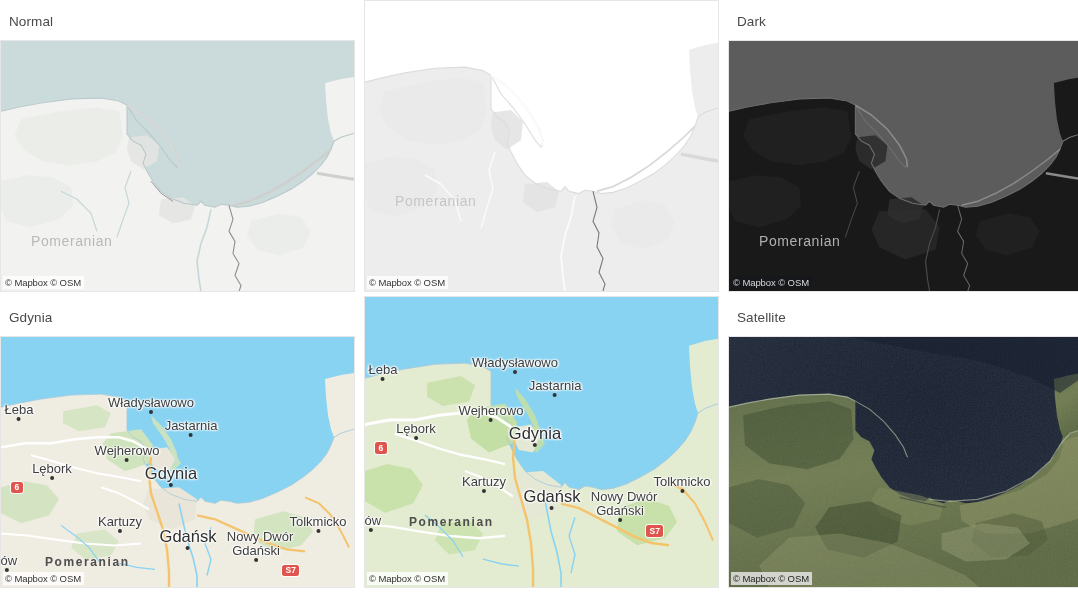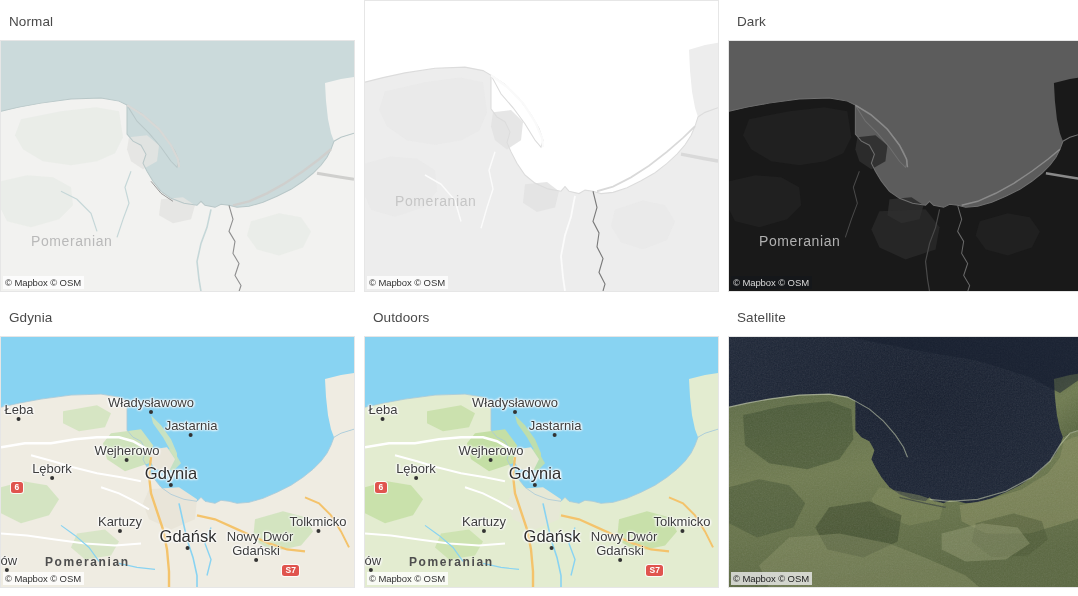--- a/index.html
+++ b/index.html
@@ -321,21 +321,20 @@
           <div class="city med below" style="left: 6px; top: 216px;">tów<span class="dot"></span></div>
           <div class="shield" style="left: 10px; top: 145px; background: rgb(224, 84, 78);">6</div>
           <div class="shield" style="left: 281px; top: 228px; background: rgb(224, 84, 78);">S7</div>
         </div>
       <div class="region-label streets">Pomeranian</div>
       <div class="attrib">© Mapbox © OSM</div>
     </div>
   </div>
 
   <div class="panel">
-    <div class="panel-title">Outdoors</div>
     <div class="map-frame">
       <div class="map-canvas st-outdoors">
         <svg class="mapsvg" viewBox="0 0 353 250" preserveAspectRatio="none">
           <rect class="water" x="0" y="0" width="353" height="250"></rect>
           <path class="land" d="M0,70 L18,66 L40,62 L70,58 L100,57 L118,60 L126,64 L126,93 L132,100 L140,104 L145,113 L142,122 L146,130 L152,140 L160,150 L170,157 L183,162 L196,164 L200,160 L204,164 L214,166 L220,163 L228,164 L236,166 L248,165 L262,161 L276,155 L290,148 L302,140 L312,132 L320,124 L326,116 L330,108 L333,100 L340,96 L353,92 L353,250 L0,250 Z"></path>
           <path class="land" d="M324,42 L340,38 L353,36 L353,92 L340,96 L333,100 L330,92 L327,78 L325,60 Z"></path>
           <path class="green" d="M110,96 L140,92 L152,108 L148,126 L124,134 L106,122 L102,106 Z"></path>
           <path class="green" d="M62,74 L96,68 L110,76 L104,90 L78,94 L62,86 Z" opacity="0.8"></path>
           <path class="green" d="M0,150 L22,144 L46,148 L58,162 L48,178 L20,186 L0,176 Z" opacity="0.85"></path>
           <path class="green" d="M254,182 L282,174 L304,180 L312,194 L300,208 L272,214 L252,202 Z" opacity="0.9"></path>

